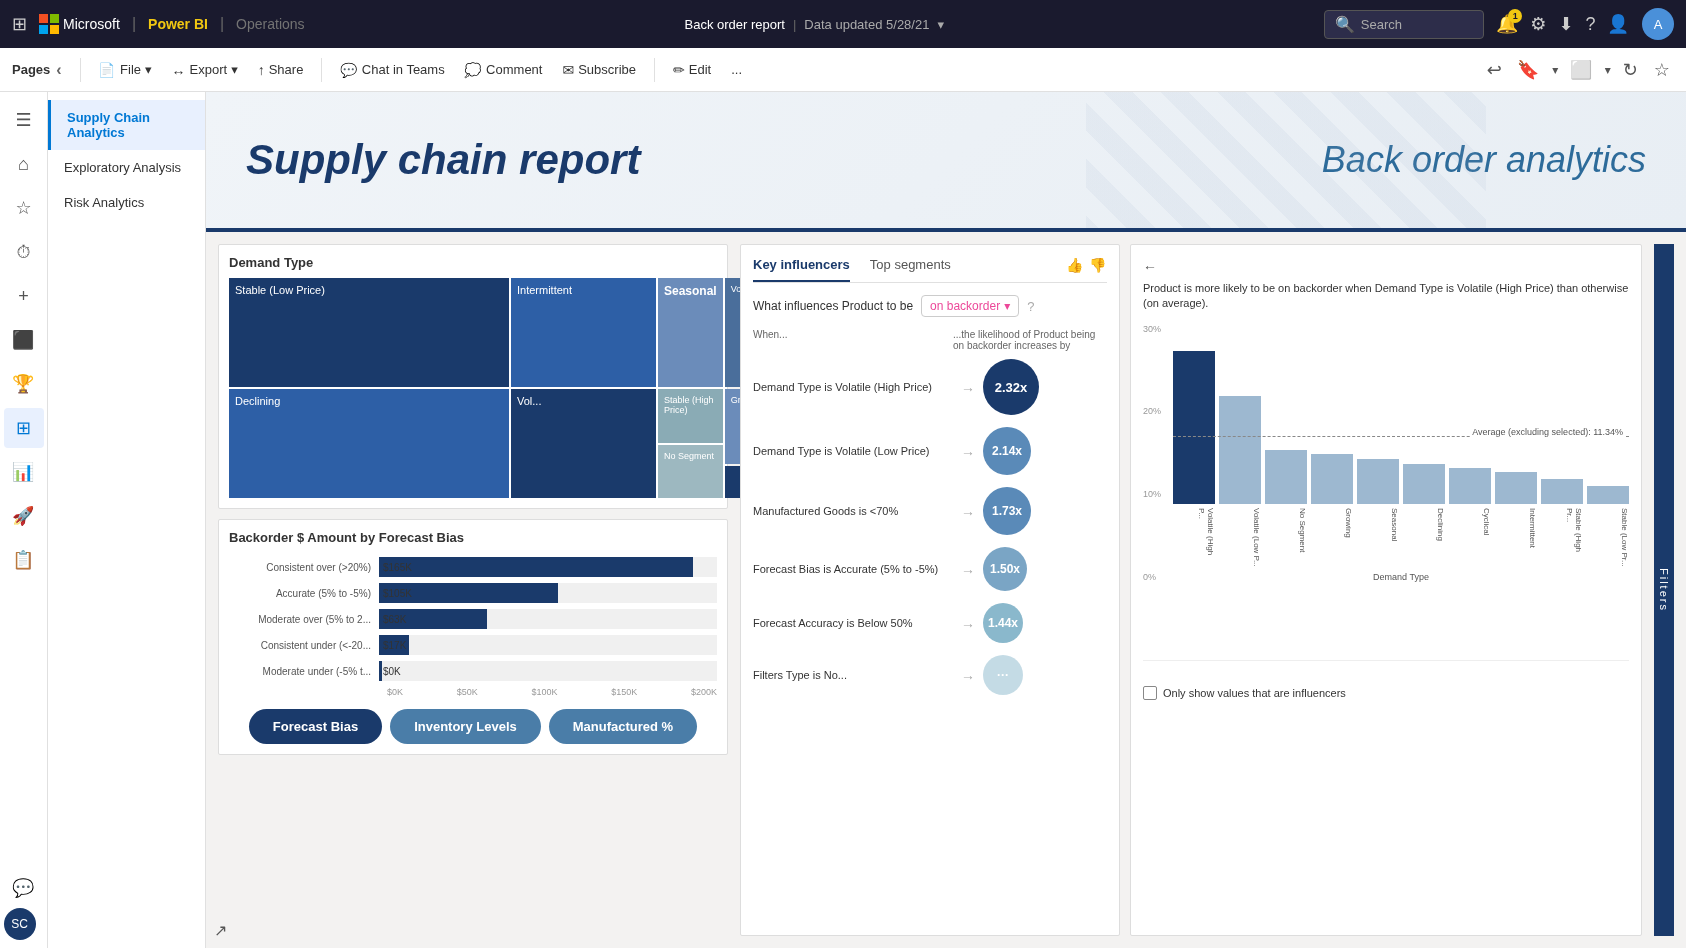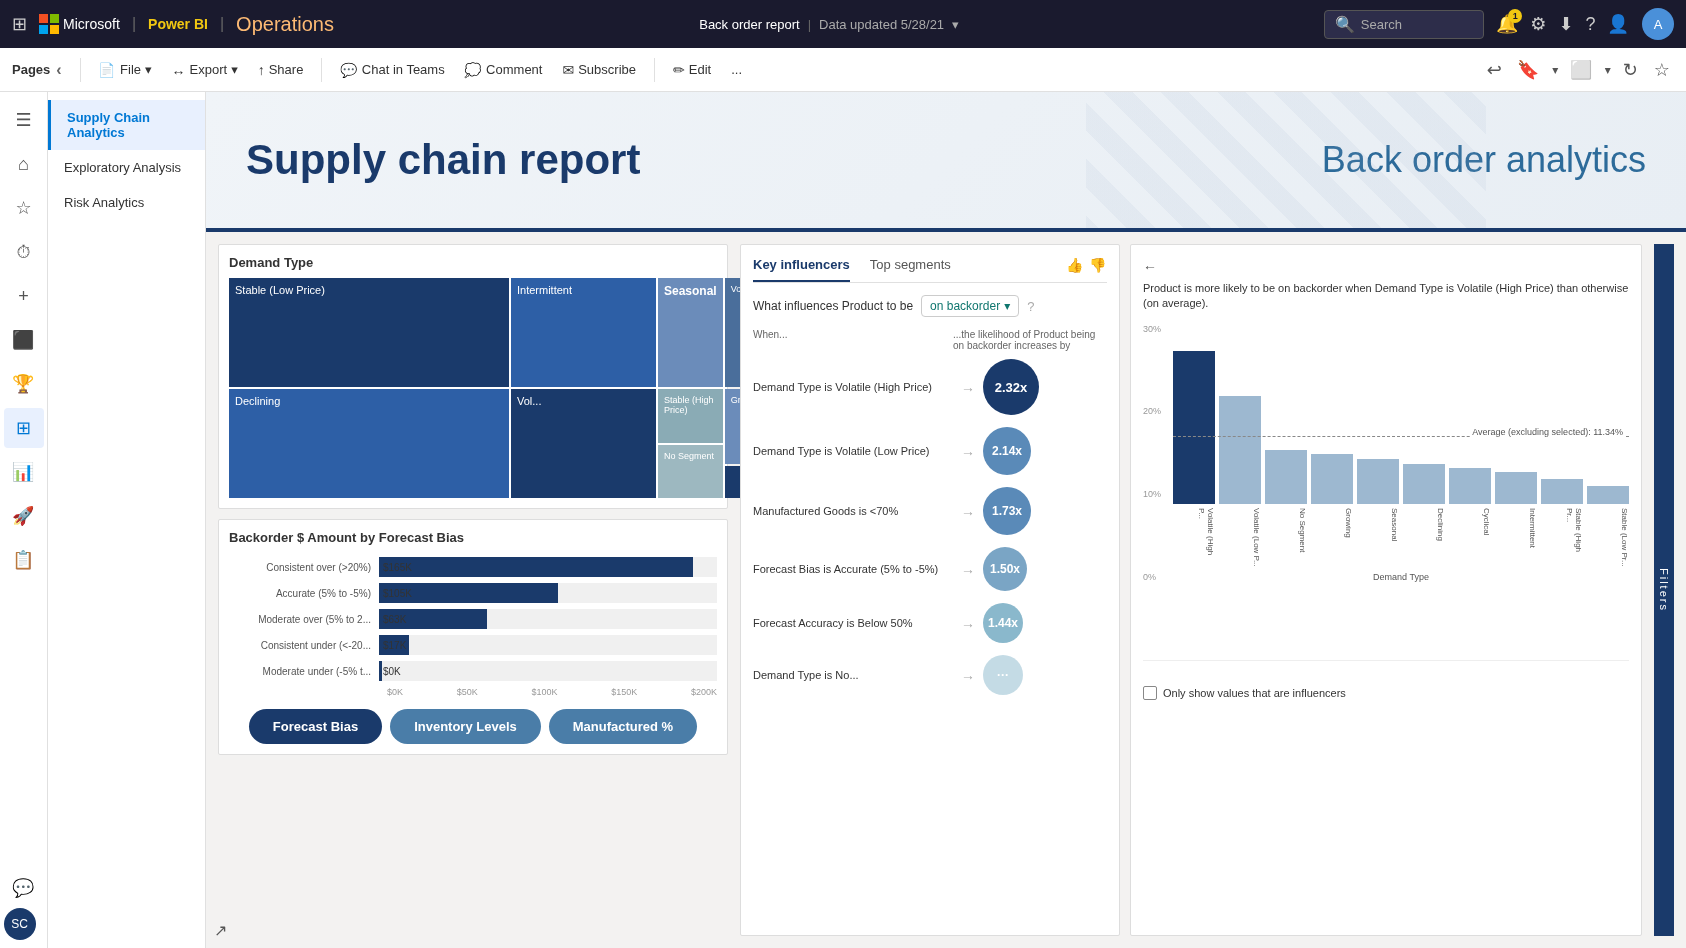--- a/index.html
+++ b/index.html
@@ -14,21 +14,21 @@
     .ms-logo { display: flex; align-items: center; gap: 4px; }
     .ms-logo .logo-grid { display: grid; grid-template-columns: 1fr 1fr; gap: 2px; width: 20px; height: 20px; }
     .ms-logo .logo-grid span { display: block; }
     .ms-logo .logo-grid span:nth-child(1) { background: #f25022; }
     .ms-logo .logo-grid span:nth-child(2) { background: #7fba00; }
     .ms-logo .logo-grid span:nth-child(3) { background: #00a4ef; }
     .ms-logo .logo-grid span:nth-child(4) { background: #ffb900; }
     .ms-logo-text { color: white; font-size: 14px; font-weight: 400; }
     .nav-divider { color: #666; margin: 0 4px; }
     .nav-powerbi { color: #f2c811; font-size: 14px; font-weight: 600; }
-    .nav-section { color: #fdba74; font-size: 20px; }
+    .nav-section { color: #737373; font-size: 14px; }
     .nav-center { flex: 1; display: flex; align-items: center; justify-content: center; gap: 8px; font-size: 13px; color: #ccc; }
     .nav-center .report-title { color: white; }
     .nav-center .divider { color: #666; }
     .nav-center .data-updated { color: #aaa; }
     .nav-right { display: flex; align-items: center; gap: 12px; }
     .search-box {
       display: flex; align-items: center; background: #2d2d4a; border: 1px solid #555;
       border-radius: 4px; padding: 4px 10px; gap: 6px; width: 160px;
     }
     .search-box input { background: transparent; border: none; color: white; font-size: 13px; outline: none; width: 100%; }
@@ -70,21 +70,21 @@
     .page-item { padding: 10px 16px; font-size: 13px; color: #333; cursor: pointer; }
     .page-item.active { background: #e8f0fe; color: #0078d4; font-weight: 600; border-left: 3px solid #0078d4; }
 
     
     .main-content { flex: 1; overflow: hidden; position: relative; }
 
     
     .report-header {
       height: 140px; background: linear-gradient(135deg, #f0f4f8 0%, #e8eef4 100%);
       display: flex; align-items: center; justify-content: space-between; padding: 20px 40px;
-      border-bottom: 4px solid #1a3a6b; position: relative; overflow: hidden;
+      border-bottom: 4px solid #1a3a6b; position: relative; overflow: hidden; font-style: italic;
     }
     .report-header::before {
       content: ''; position: absolute; top: -20px; right: 200px;
       width: 400px; height: 200px;
       background: repeating-linear-gradient(45deg, transparent, transparent 20px, rgba(150,170,200,0.1) 20px, rgba(150,170,200,0.1) 40px);
     }
     .report-title-main { font-size: 42px; font-weight: 800; color: #1a3a6b; }
     .report-subtitle { font-size: 36px; font-weight: 300; color: #2d6b9a; text-align: right; }
 
     
@@ -131,21 +131,21 @@
     .influencers-card { background: white; border: 1px solid #ddd; border-radius: 2px; padding: 12px; width: 380px; position: relative; }
     .tabs-row { display: flex; gap: 20px; margin-bottom: 12px; border-bottom: 1px solid #e0e0e0; }
     .tab-item { font-size: 13px; color: #555; padding-bottom: 8px; cursor: pointer; }
     .tab-item.active { color: #1a3a6b; border-bottom: 2px solid #1a3a6b; font-weight: 600; }
     .card-icons { position: absolute; top: 12px; right: 12px; display: flex; gap: 6px; }
     .card-icon { font-size: 14px; color: #aaa; cursor: pointer; }
 
     .influencer-question { font-size: 12px; color: #333; margin-bottom: 12px; display: flex; align-items: center; gap: 8px; }
     .dropdown-pill {
       display: flex; align-items: center; gap: 4px; border: 1px solid #ccc; border-radius: 4px;
-      padding: 3px 8px; font-size: 12px; color: #0f766e; cursor: pointer;
+      padding: 3px 8px; font-size: 12px; color: #ec4899; cursor: pointer;
     }
     .help-icon { font-size: 13px; color: #aaa; }
 
     .influence-header { display: flex; font-size: 10px; color: #666; margin-bottom: 8px; }
     .influence-header .when-col { width: 200px; }
     .influence-header .likelihood-col { flex: 1; }
 
     .influence-row { display: flex; align-items: center; margin-bottom: 12px; }
     .influence-label { width: 200px; font-size: 11px; color: #333; line-height: 1.3; }
     .influence-arrow { font-size: 14px; color: #aaa; margin: 0 8px; }
@@ -488,21 +488,21 @@
 
           <div class="influence-row">
             <div class="influence-label">Forecast Accuracy is Below 50%</div>
             <span class="influence-arrow">→</span>
             <div class="influence-bubble xsmall">
               <span>1.44x</span>
             </div>
           </div>
 
           <div class="influence-row">
-            <div class="influence-label">Demand Type is No...</div>
+            <div class="influence-label">Filters Type is No...</div>
             <span class="influence-arrow">→</span>
             <div class="influence-bubble xsmall" style="opacity:0.5;">
               <span>···</span>
             </div>
           </div>
         </div>
 
         <div class="detail-card">
           <div class="detail-nav">
             <span class="back-arrow">←</span>

